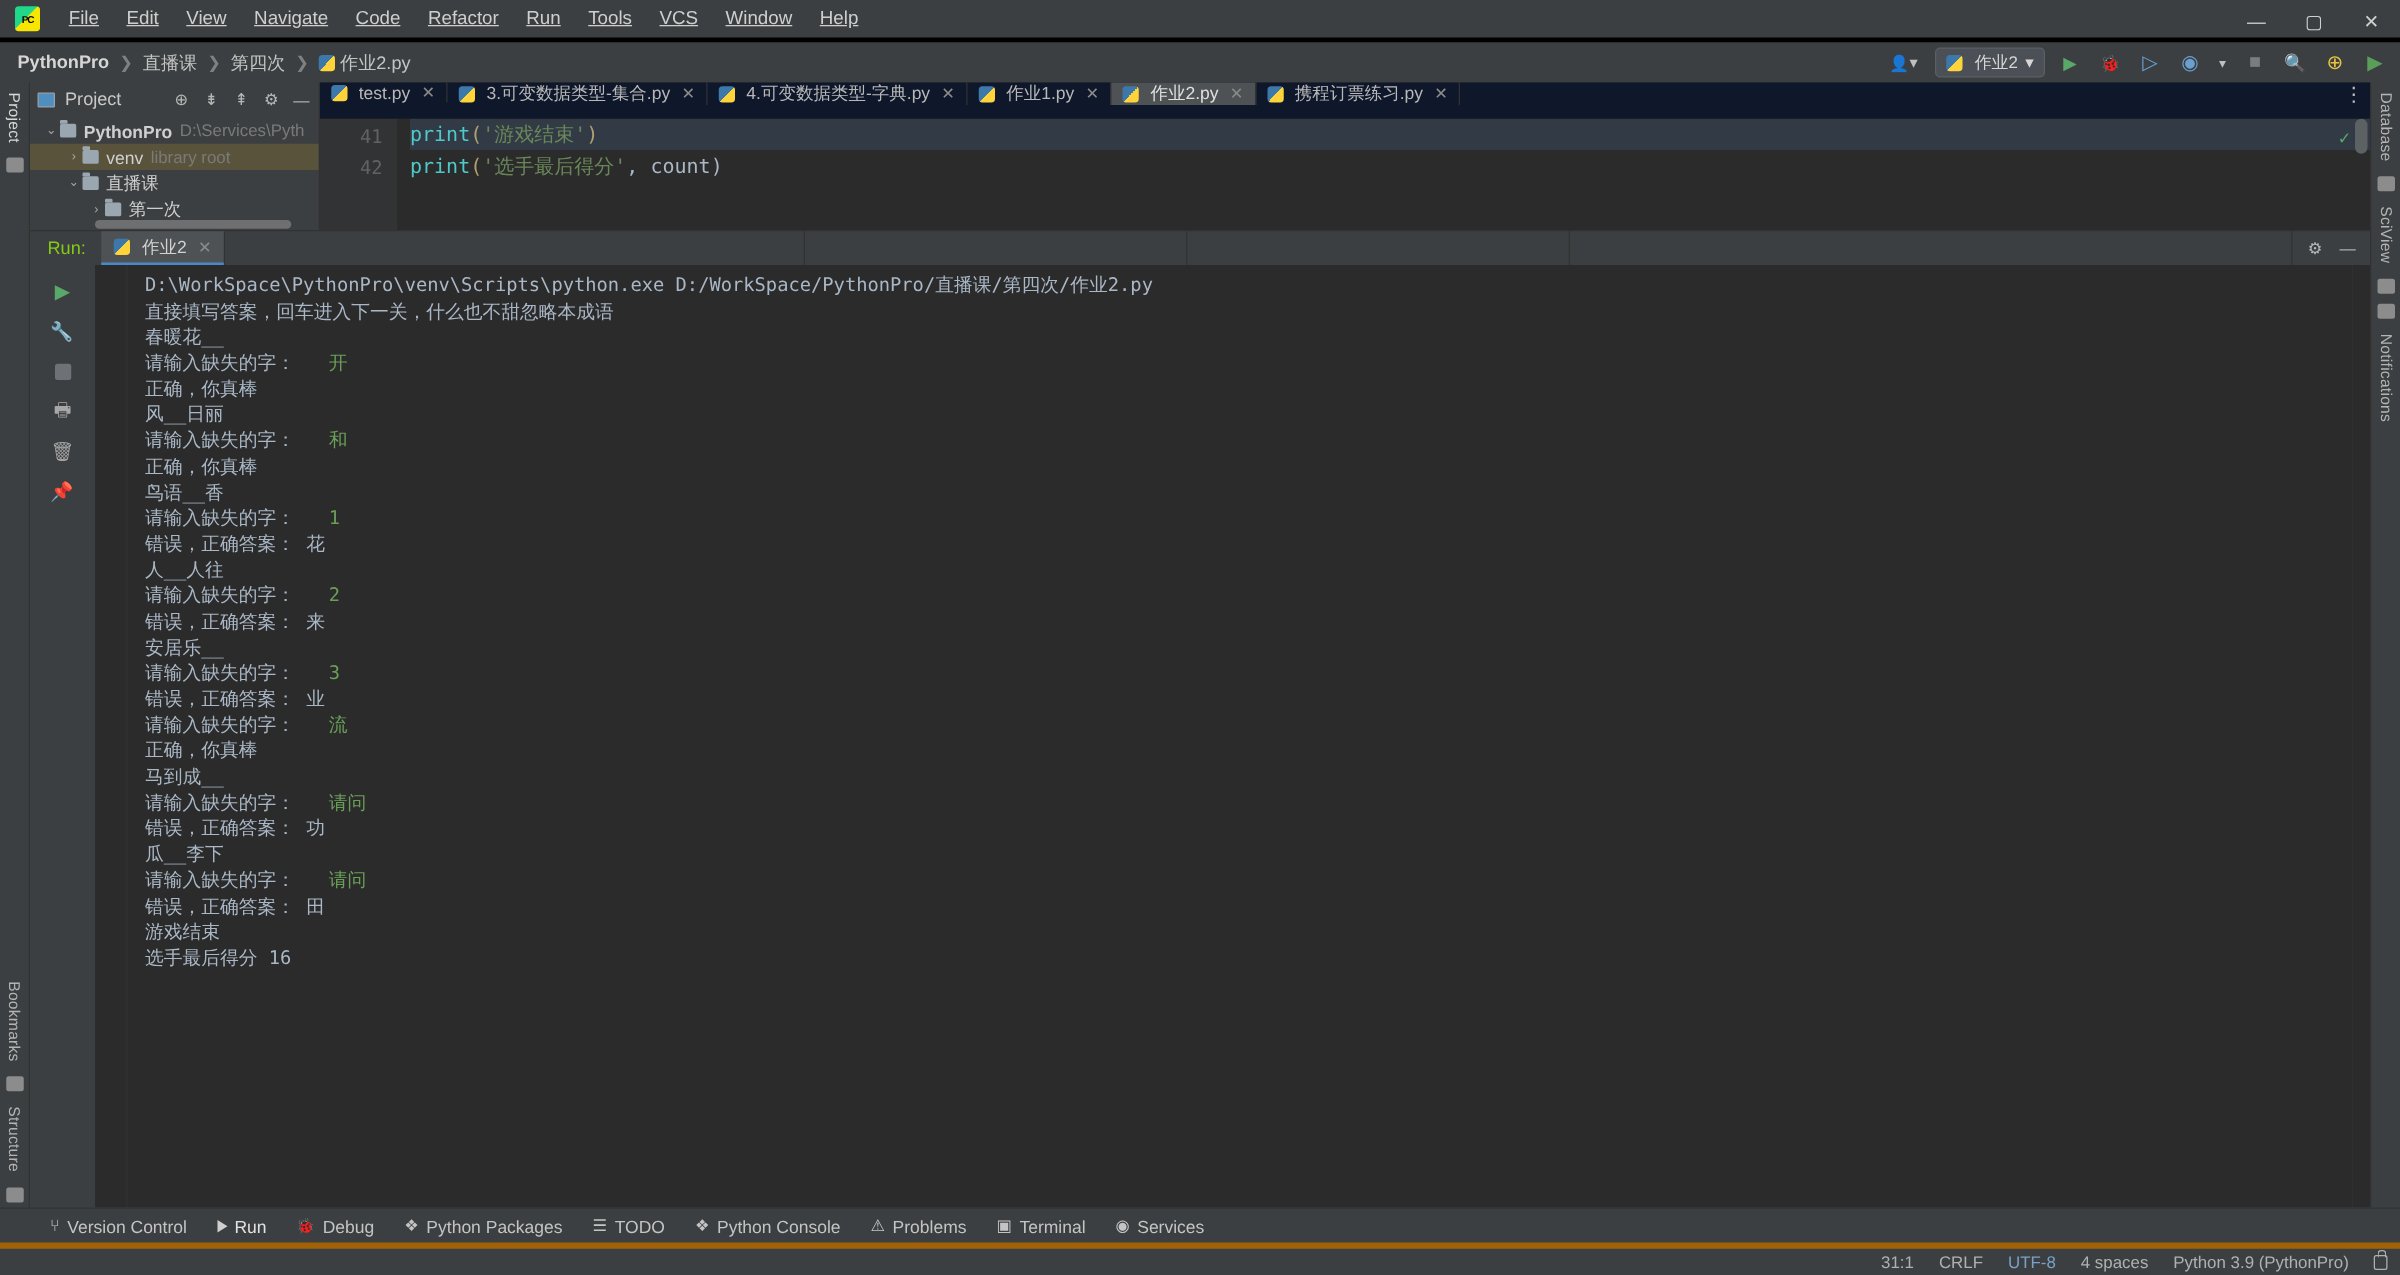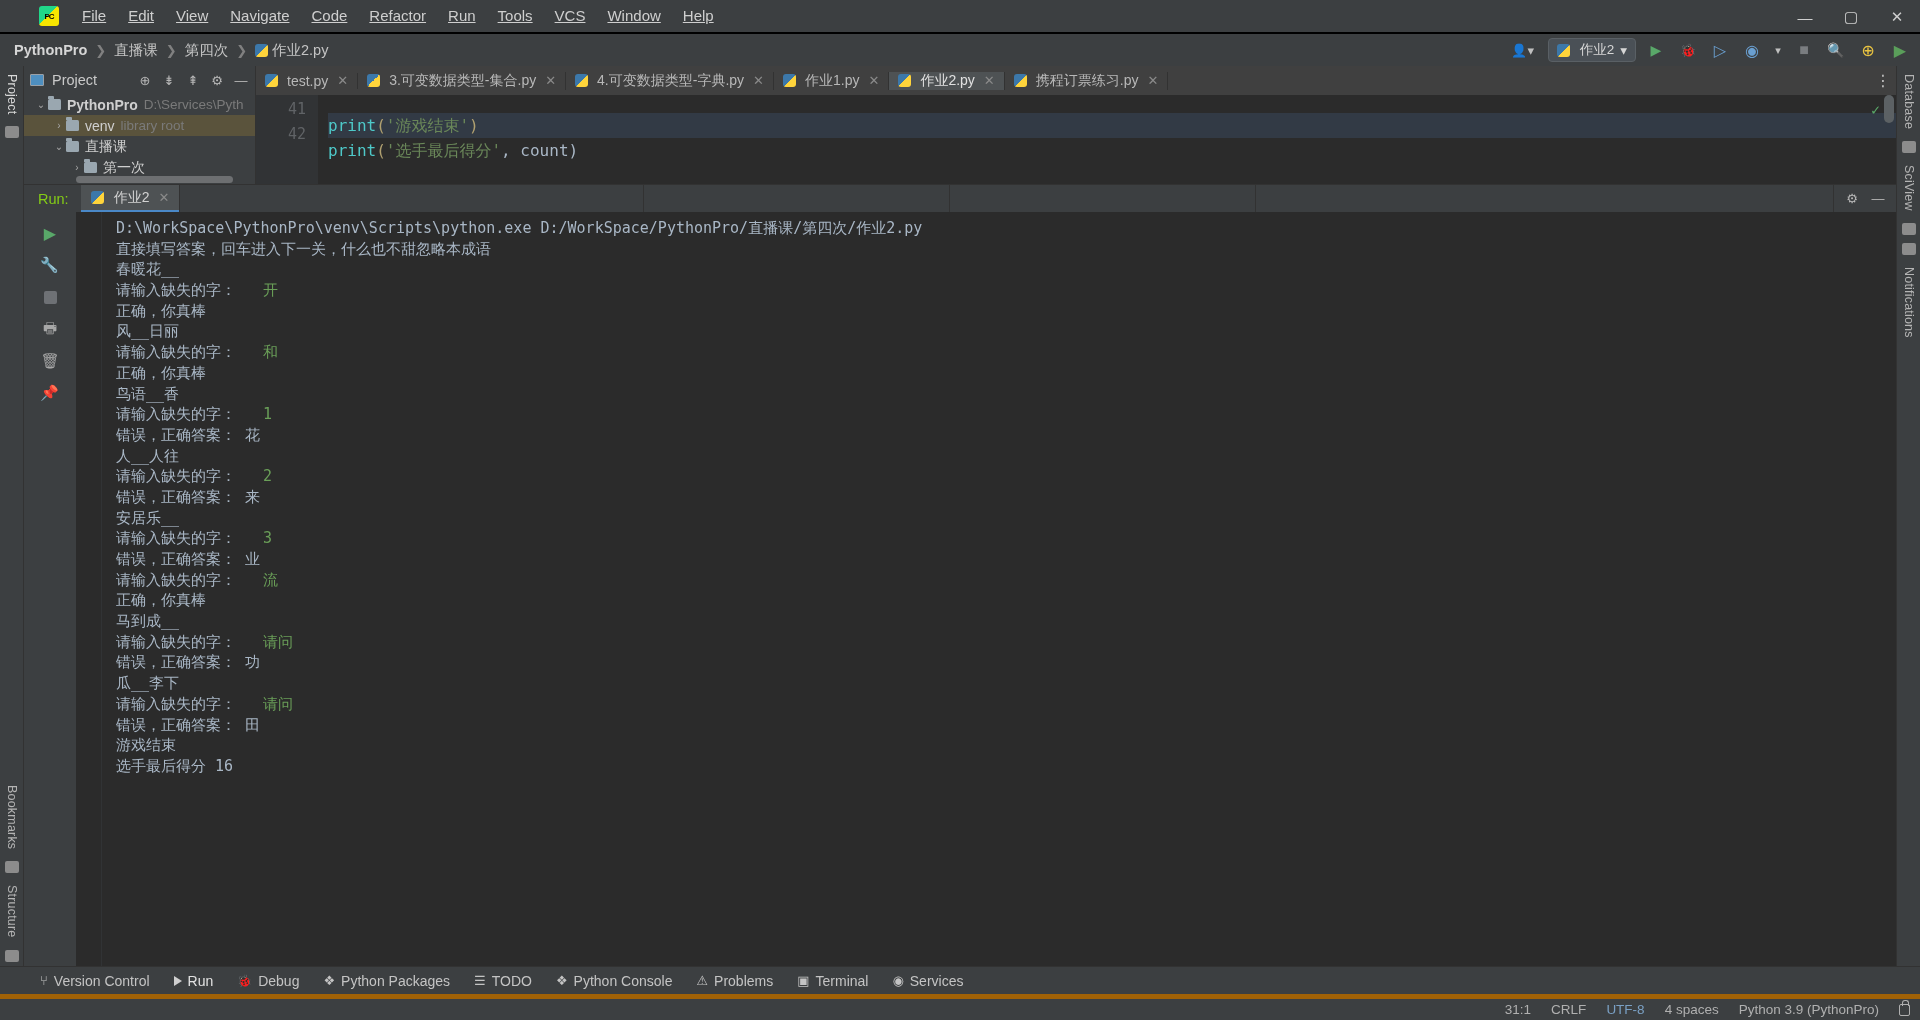--- a/index.html
+++ b/index.html
@@ -8,21 +8,21 @@
     background: #3c3f41;
     font-family: "Liberation Sans", "DejaVu Sans", sans-serif;
     overflow: hidden;
     color: #bbbbbb;
   }
   .app { width: 1920px; height: 1020px; display: flex; flex-direction: column; position: relative; }
 
   
   .titlebar {
     height: 34px; background: #3c3f41; display: flex; align-items: center;
-    flex: 0 0 34px; position: relative; border-bottom: 2px solid #000000; padding-left: 27px;
+    flex: 0 0 34px; position: relative; border-bottom: 4px solid #000000;
   }
   .logo {
     width: 20px; height: 20px; margin: 0 12px 0 12px; border-radius: 3px;
     background: linear-gradient(135deg,#21d789 0%,#21d789 45%,#f7e600 46%,#f7e600 100%);
     display:flex; align-items:center; justify-content:center;
     font-size:8px; color:#000; font-weight:bold; letter-spacing:-1px;
   }
   .menu { display: flex; align-items: center; gap: 0px; }
   .menu-item {
     padding: 4px 11px; font-size: 15px; color: #cfcfcf; cursor: default; line-height:20px;
@@ -100,38 +100,38 @@
     display:inline-block; position:relative;
   }
   .fold::before{content:"";position:absolute;top:-3px;left:0;width:6px;height:3px;background:#9aa7b0;border-radius:1px 1px 0 0;}
   .nm { color:#cfcfcf; }
   .nm.b { font-weight:bold; }
   .sub { color:#7a7a7a; margin-left:6px; font-size:13.5px;}
   .hscroll { position:absolute; left:52px; right:22px; bottom:1px; height:7px; background:#6d6f71; border-radius:4px;}
 
   
   .editor-area { flex:1 1 auto; display:flex; flex-direction:column; min-width:0; background:#2b2b2b; }
-  .tabbar { height:29px; flex:0 0 29px; background:#404040; display:flex; align-items:center; position:relative;}
+  .tabbar { height:29px; flex:0 0 29px; background:#0f172a; display:flex; align-items:flex-start; position:relative;}
   .tab {
     display:flex; align-items:center; gap:5px; padding:0 9px; font-size:14px; color:#b8b8b8;
     border-right:1px solid #323232; white-space:nowrap;
   }
   .tab.active { background:#4e5254; color:#e0e0e0; }
   .tab .x { color:#8a8a8a; font-size:13px; margin-left:4px; }
   .tab-filler { flex:1 1 auto; background:#3c3f41; }
   .tab-menu { width:26px; display:flex; align-items:center; justify-content:center; color:#c0c0c0; font-size:16px; }
   .code {
     flex:1 1 auto; display:flex; font-family:"DejaVu Sans Mono","Liberation Mono",monospace;
     font-size:16px; background:#2b2b2b; position:relative; overflow:hidden;
   }
   .gutter {
     width:62px; flex:0 0 62px; background:#313335; color:#606366; text-align:right;
     padding-right:12px; padding-top:2px; font-size:15px; line-height:25px;
   }
-  .codelines { flex:1 1 auto; padding-top:18px; line-height:25px; padding-left:10px; background:#2b2b2b;}
+  .codelines { flex:1 1 auto; padding-top:0; line-height:25px; padding-left:10px; background:#2b2b2b;}
   .ln { height:25px; white-space:pre; }
   .ln.hl { background:#323a45; }
   .fn { color:#4ec9c9; }
   .pn { color:#b0a070; }
   .str { color:#6a8759; }
   .var { color:#a9b7c6; }
   .ok-check { position:absolute; right:16px; top:6px; color:#59a869; font-size:15px; }
   .code-scroll { position:absolute; right:2px; top:0; width:10px; height:28px; background:#5c6164; border-radius:5px;}
 
   

